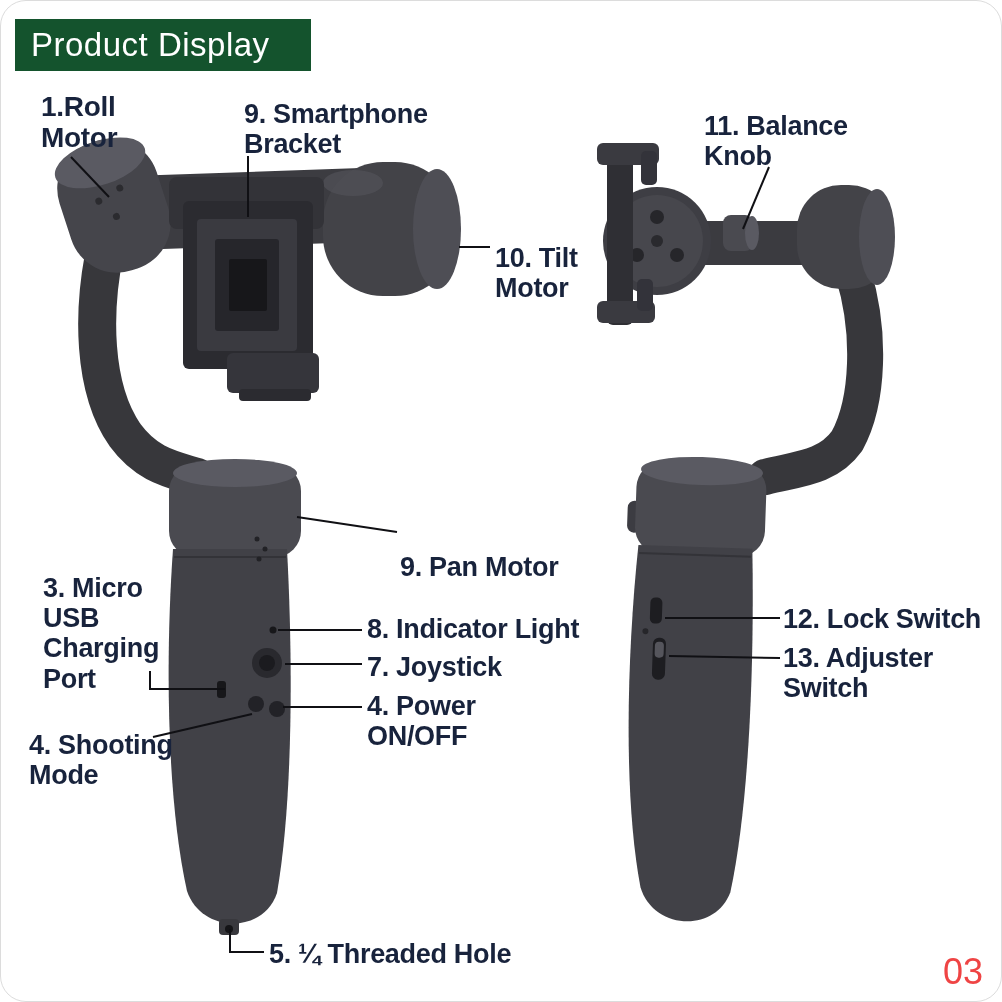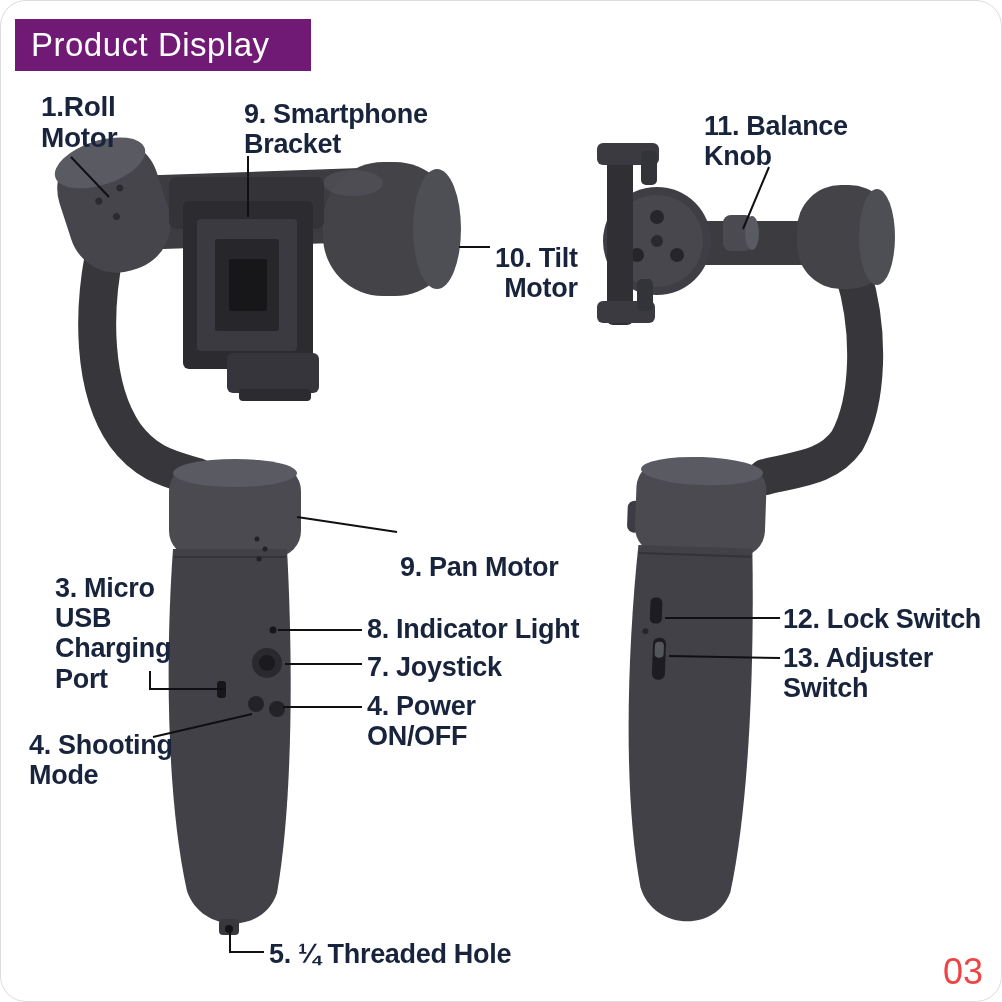--- a/index.html
+++ b/index.html
@@ -4,21 +4,21 @@
 <style>
   * { margin:0; padding:0; box-sizing:border-box; }
   html,body { width:1002px; height:1002px; background:#fff; }
   body { font-family:"Liberation Sans", sans-serif; position:relative; overflow:hidden; }
   .page {
     position:absolute; inset:0; background:#ffffff;
     border:1px solid #dcdcdc; border-radius:26px; overflow:hidden;
   }
   .header-banner {
     position:absolute; left:14px; top:18px; width:296px; height:52px;
-    background:#701a75; color:#ffffff; display:flex; align-items:center;
+    background:#14532d; color:#ffffff; display:flex; align-items:center;
     padding-left:16px; font-size:33px; font-weight:400; letter-spacing:0.5px;
   }
   .art { position:absolute; left:0; top:0; width:1002px; height:1002px; }
   .callout {
     position:absolute; color:#18233c; font-weight:700; font-size:27px;
     line-height:1.12; white-space:pre-line; letter-spacing:-0.3px;
   }
   .callout.heavy { font-weight:800; font-size:28px; }
   .page-number {
     position:absolute; right:18px; bottom:8px; font-size:36px;
@@ -147,24 +147,24 @@
   <div class="header-banner">
     <span>Product Display</span>
   </div>
 
   <div class="callout heavy" style="left:40px; top:90px;">1.Roll
 Motor</div>
   <div class="callout" style="left:243px; top:98px;">9. Smartphone
 Bracket</div>
   <div class="callout" style="left:703px; top:110px;">11. Balance
 Knob</div>
-  <div class="callout" style="left:494px; top:242px;text-align:right;">10. Tilt
+  <div class="callout" style="left:494px; top:242px;">10. Tilt
 Motor</div>
   <div class="callout" style="left:399px; top:518px;margin-top:33px;">9. Pan Motor</div>
-  <div class="callout" style="left:54px;  top:572px;">3. Micro
+  <div class="callout" style="left:42px;  top:572px;">3. Micro
 USB
 Charging
 Port</div>
   <div class="callout" style="left:366px; top:613px;">8. Indicator Light</div>
   <div class="callout" style="left:366px; top:651px;">7. Joystick</div>
   <div class="callout" style="left:366px; top:690px;">4. Power
 ON/OFF</div>
   <div class="callout" style="left:28px;  top:729px;">4. Shooting
 Mode</div>
   <div class="callout" style="left:782px; top:603px;">12. Lock Switch</div>

